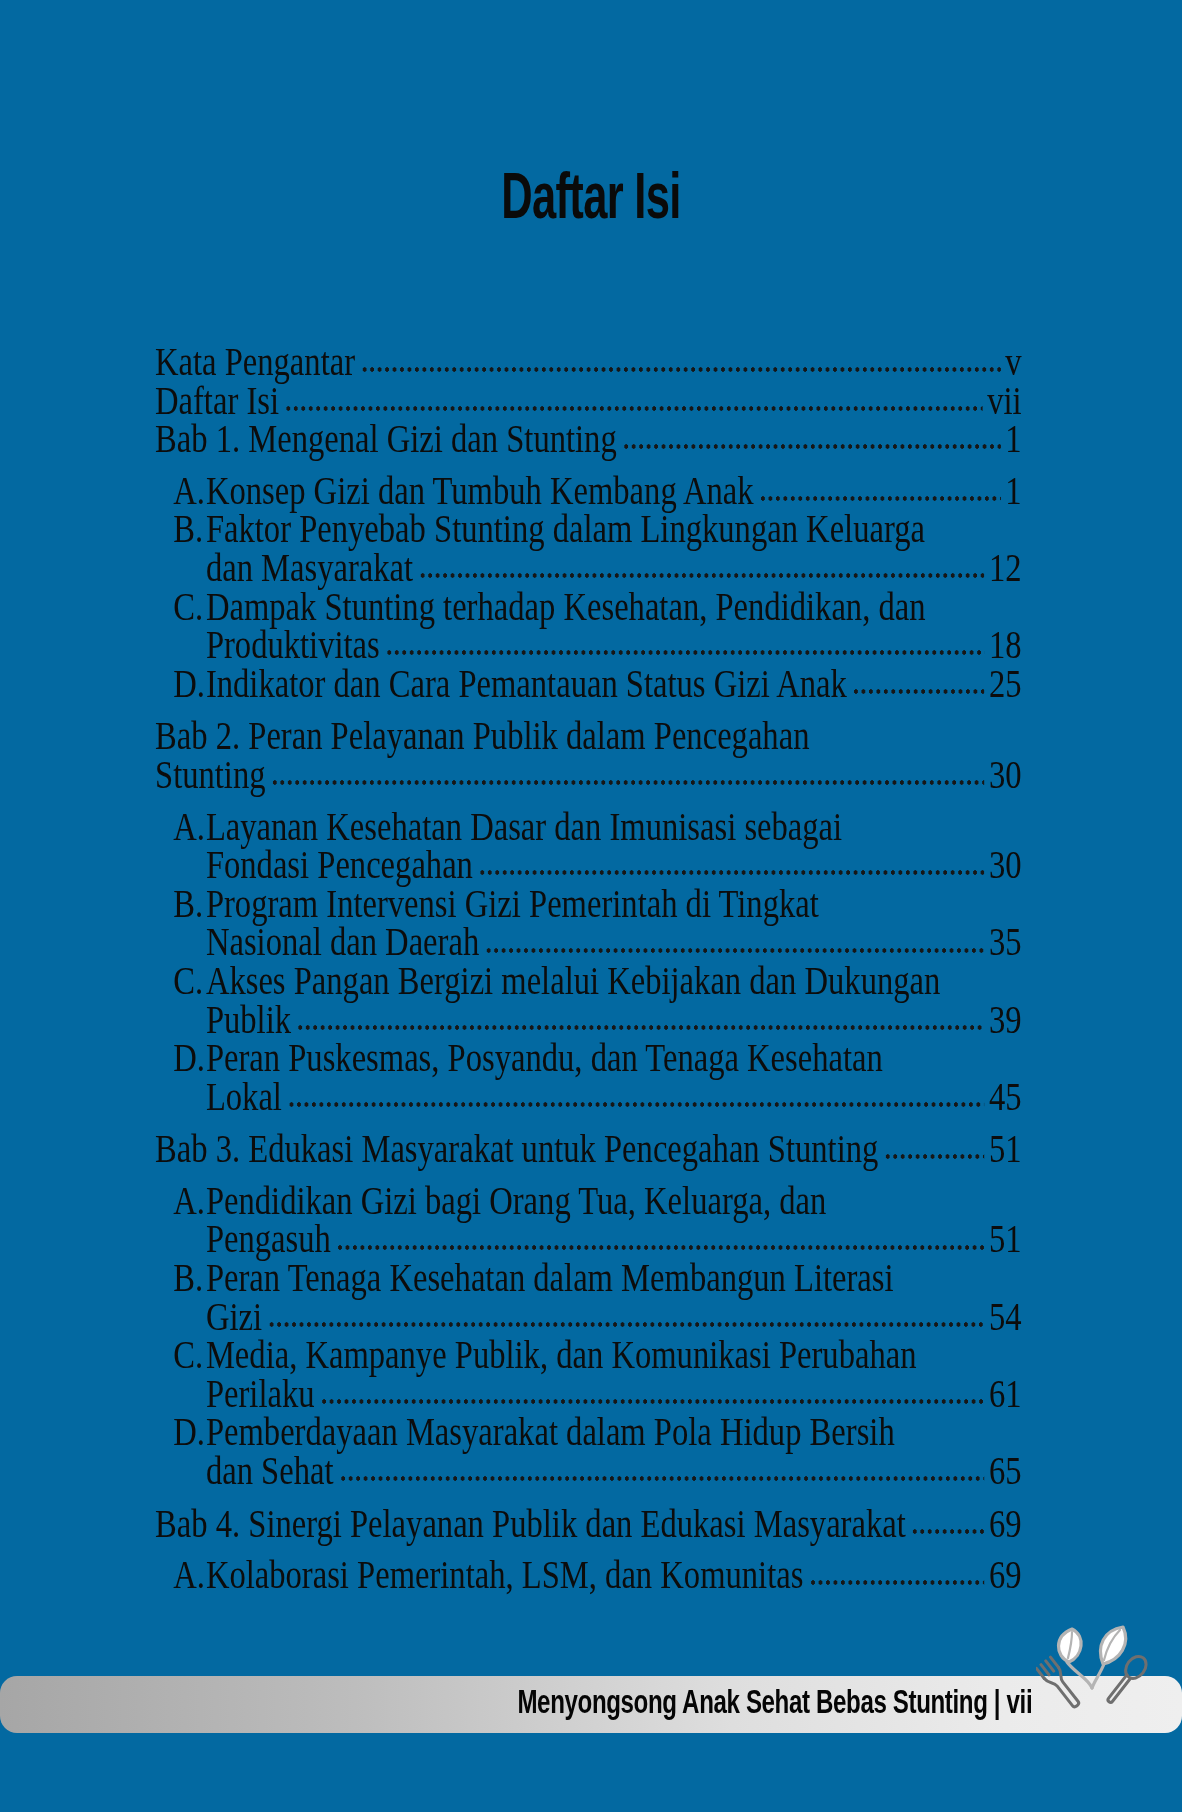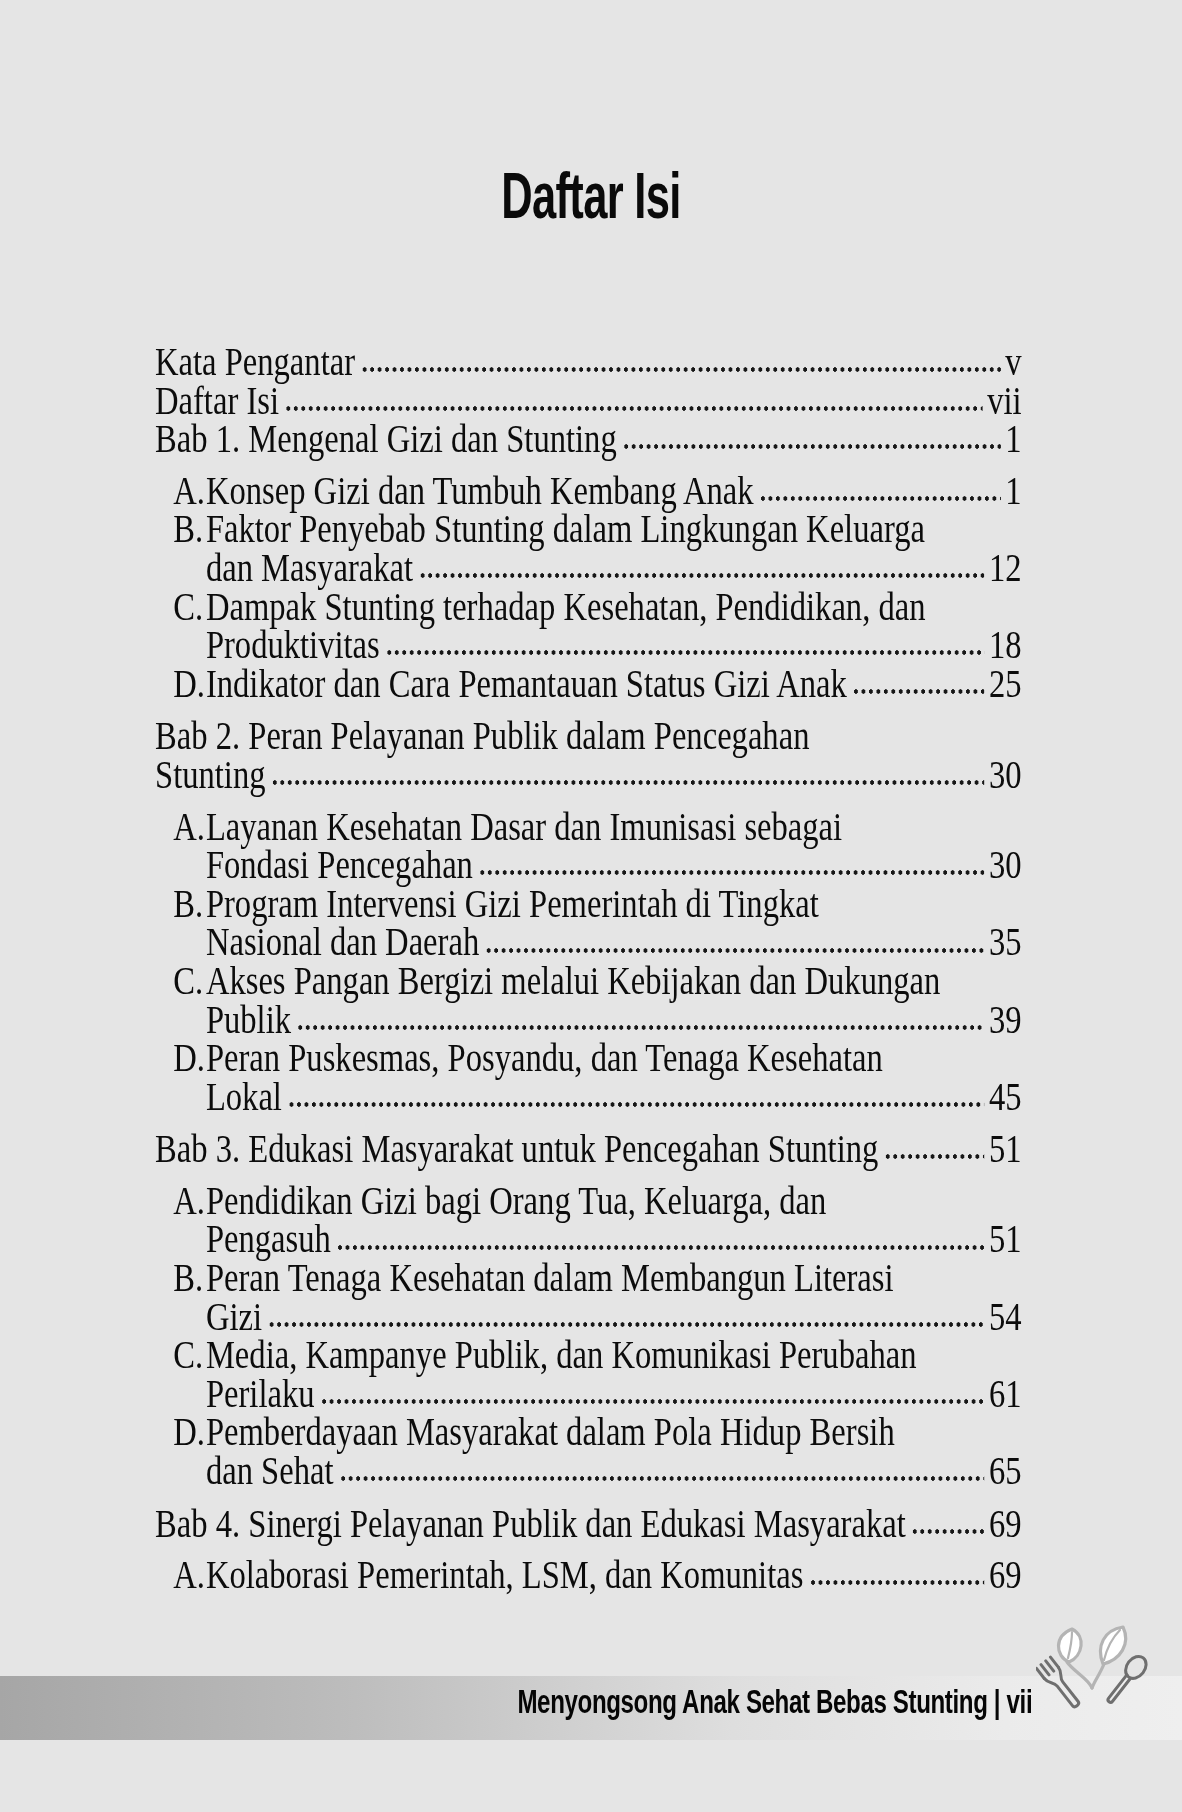--- a/index.html
+++ b/index.html
@@ -4,21 +4,21 @@
 <style>
   html, body { margin: 0; padding: 0; }
   body {
     width: 1182px; height: 1812px;
     background: #ffffff;
     position: relative;
     font-family: "Liberation Serif", serif;
     color: #0c0c0c;
     overflow: hidden;
   }
-  .page { position: absolute; inset: 0; background: #e5e5e5; overflow: hidden; padding-left: 48px; }
+  .page { position: absolute; inset: 0; background: #0369a1; overflow: hidden; padding-left: 48px; }
 
   
   .doc-title {
     position: absolute;
     top: 164px; left: 0; width: 100%;
     text-align: center;
     font-family: "Liberation Sans", sans-serif;
     font-weight: 700;
     font-size: 64px;
     line-height: 64px;
@@ -54,22 +54,23 @@
     background-size: 9.4px 9.4px;
     background-repeat: repeat-x;
     background-position: left bottom 6px;
   }
   .page-num { flex: 0 0 auto; }
 
   
   .footer-bar {
     position: absolute;
     left: 0; top: 1676px;
-    width: 1182px; height: 64px;
+    width: 1182px; height: 57px;
     background: linear-gradient(to right, #a6a6a6 0%, #bdbdbd 30%, #dedede 62%, #ebebeb 85%, #efefef 100%);
+    border-radius: 17px;
   }
   .footer-text {
     position: absolute;
     right: 150px; top: 0; height: 51px;
     display: flex; align-items: center;
     font-family: "Liberation Sans", sans-serif;
     font-weight: 700;
     font-size: 33px;
     letter-spacing: -0.5px;
     transform: scaleX(0.73);

